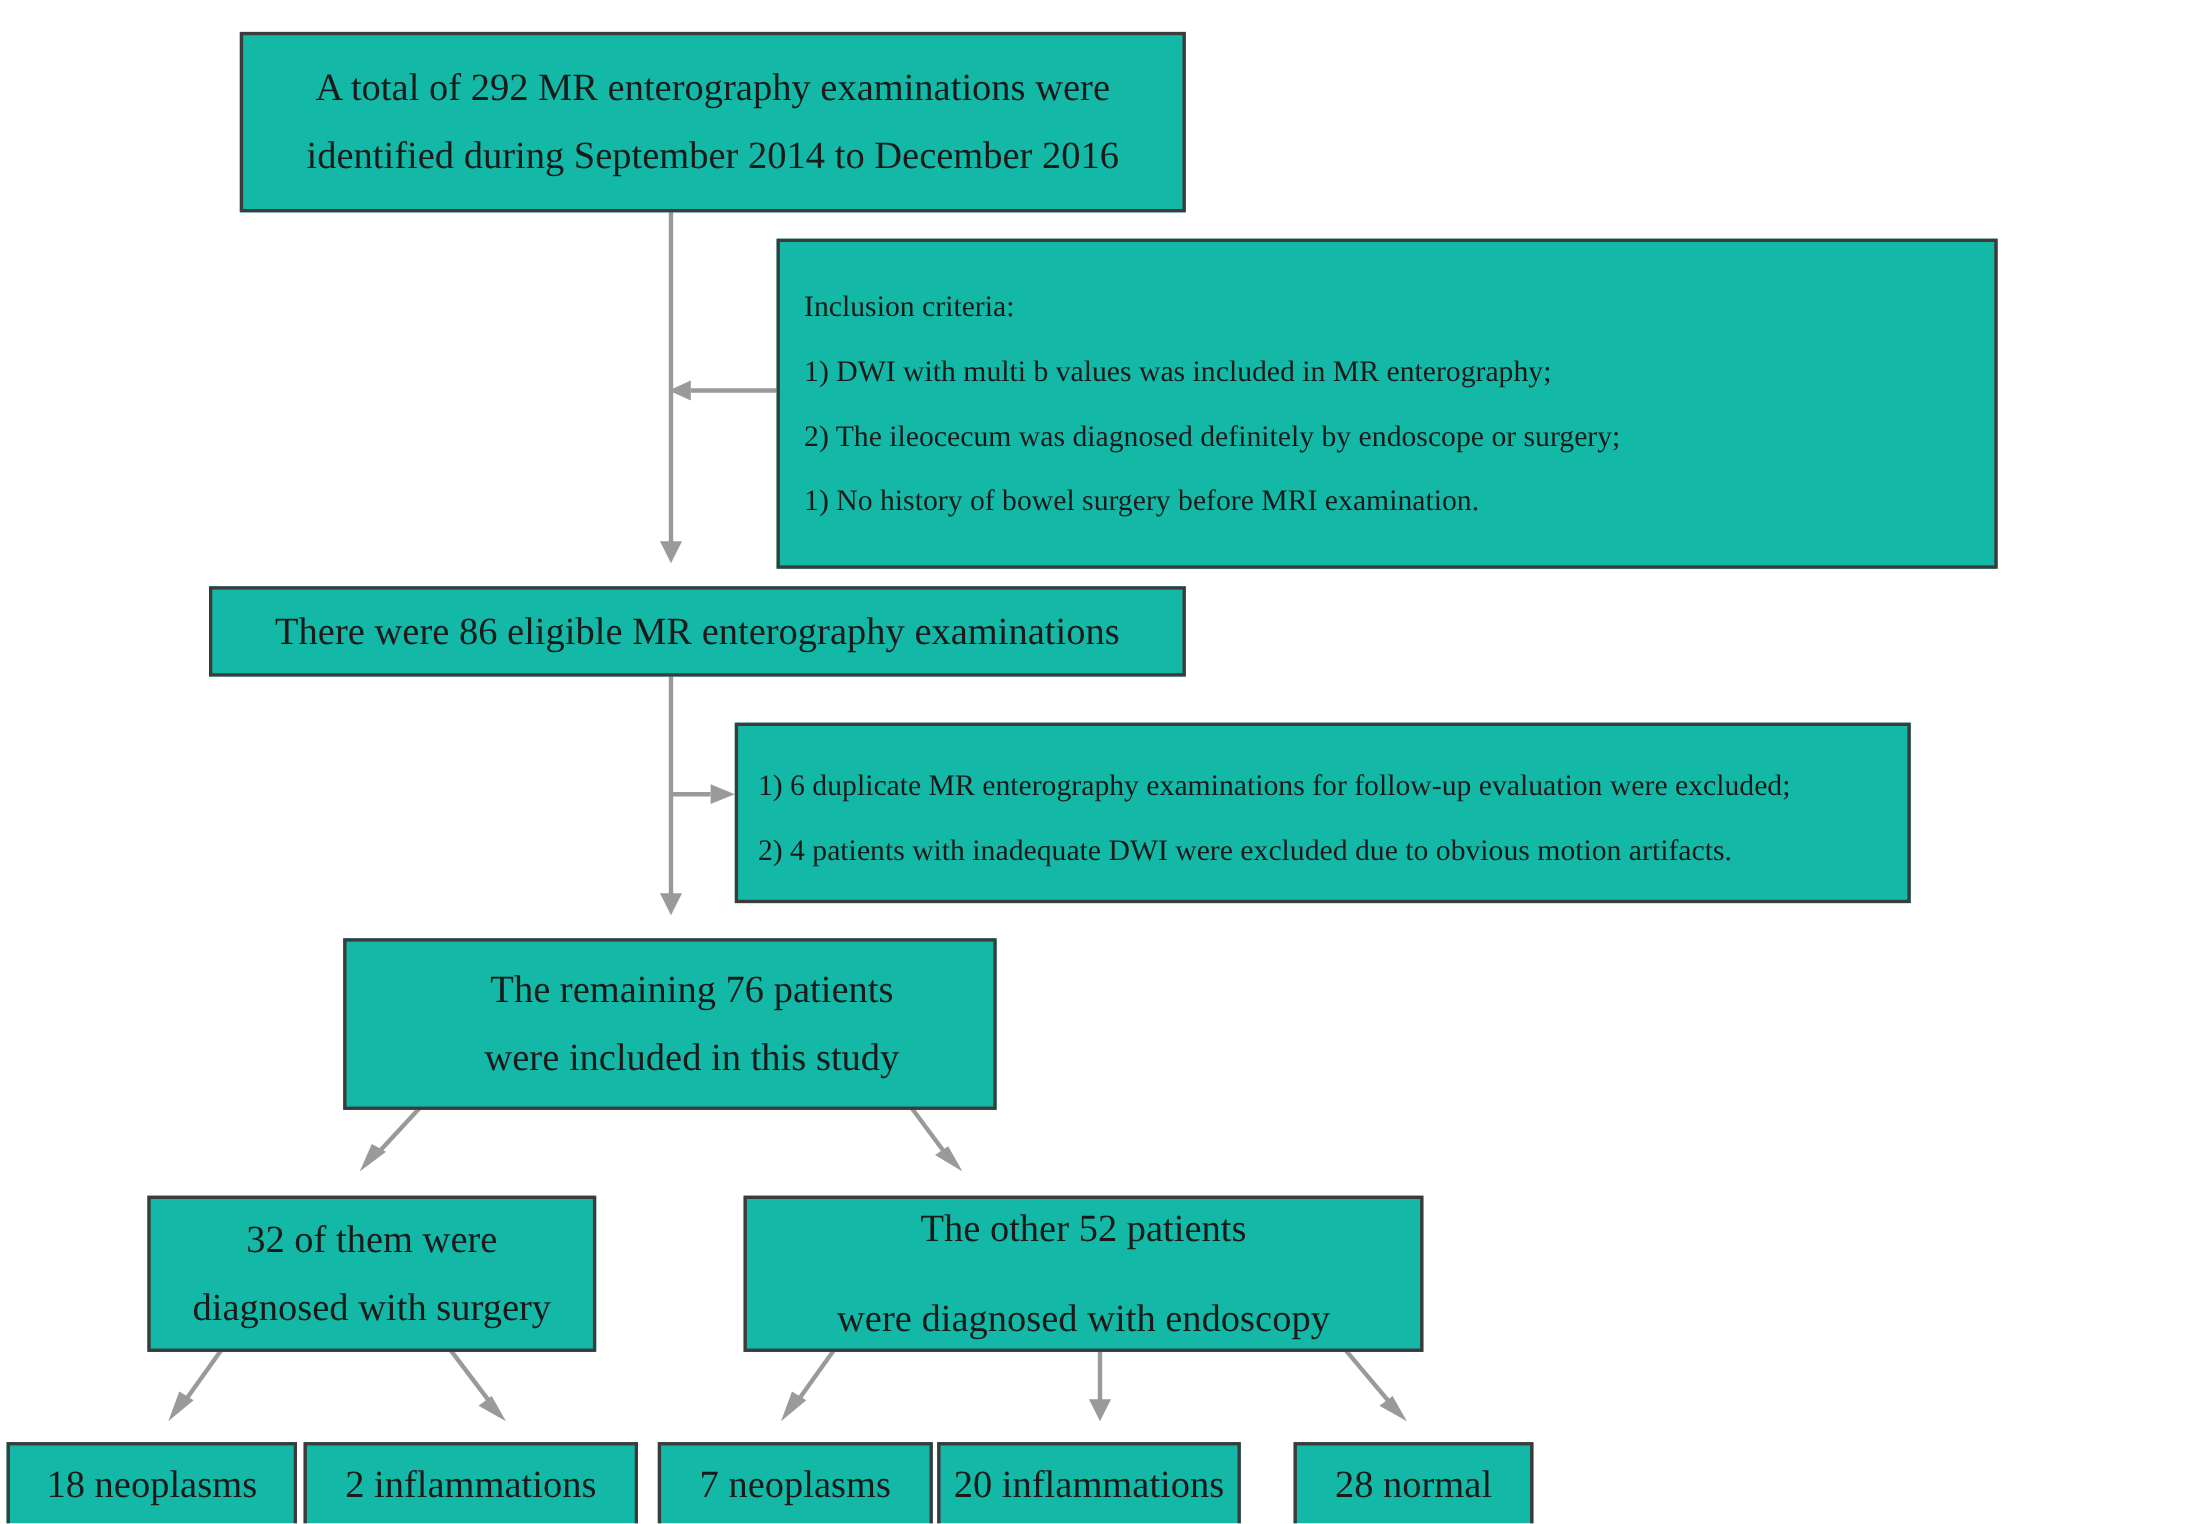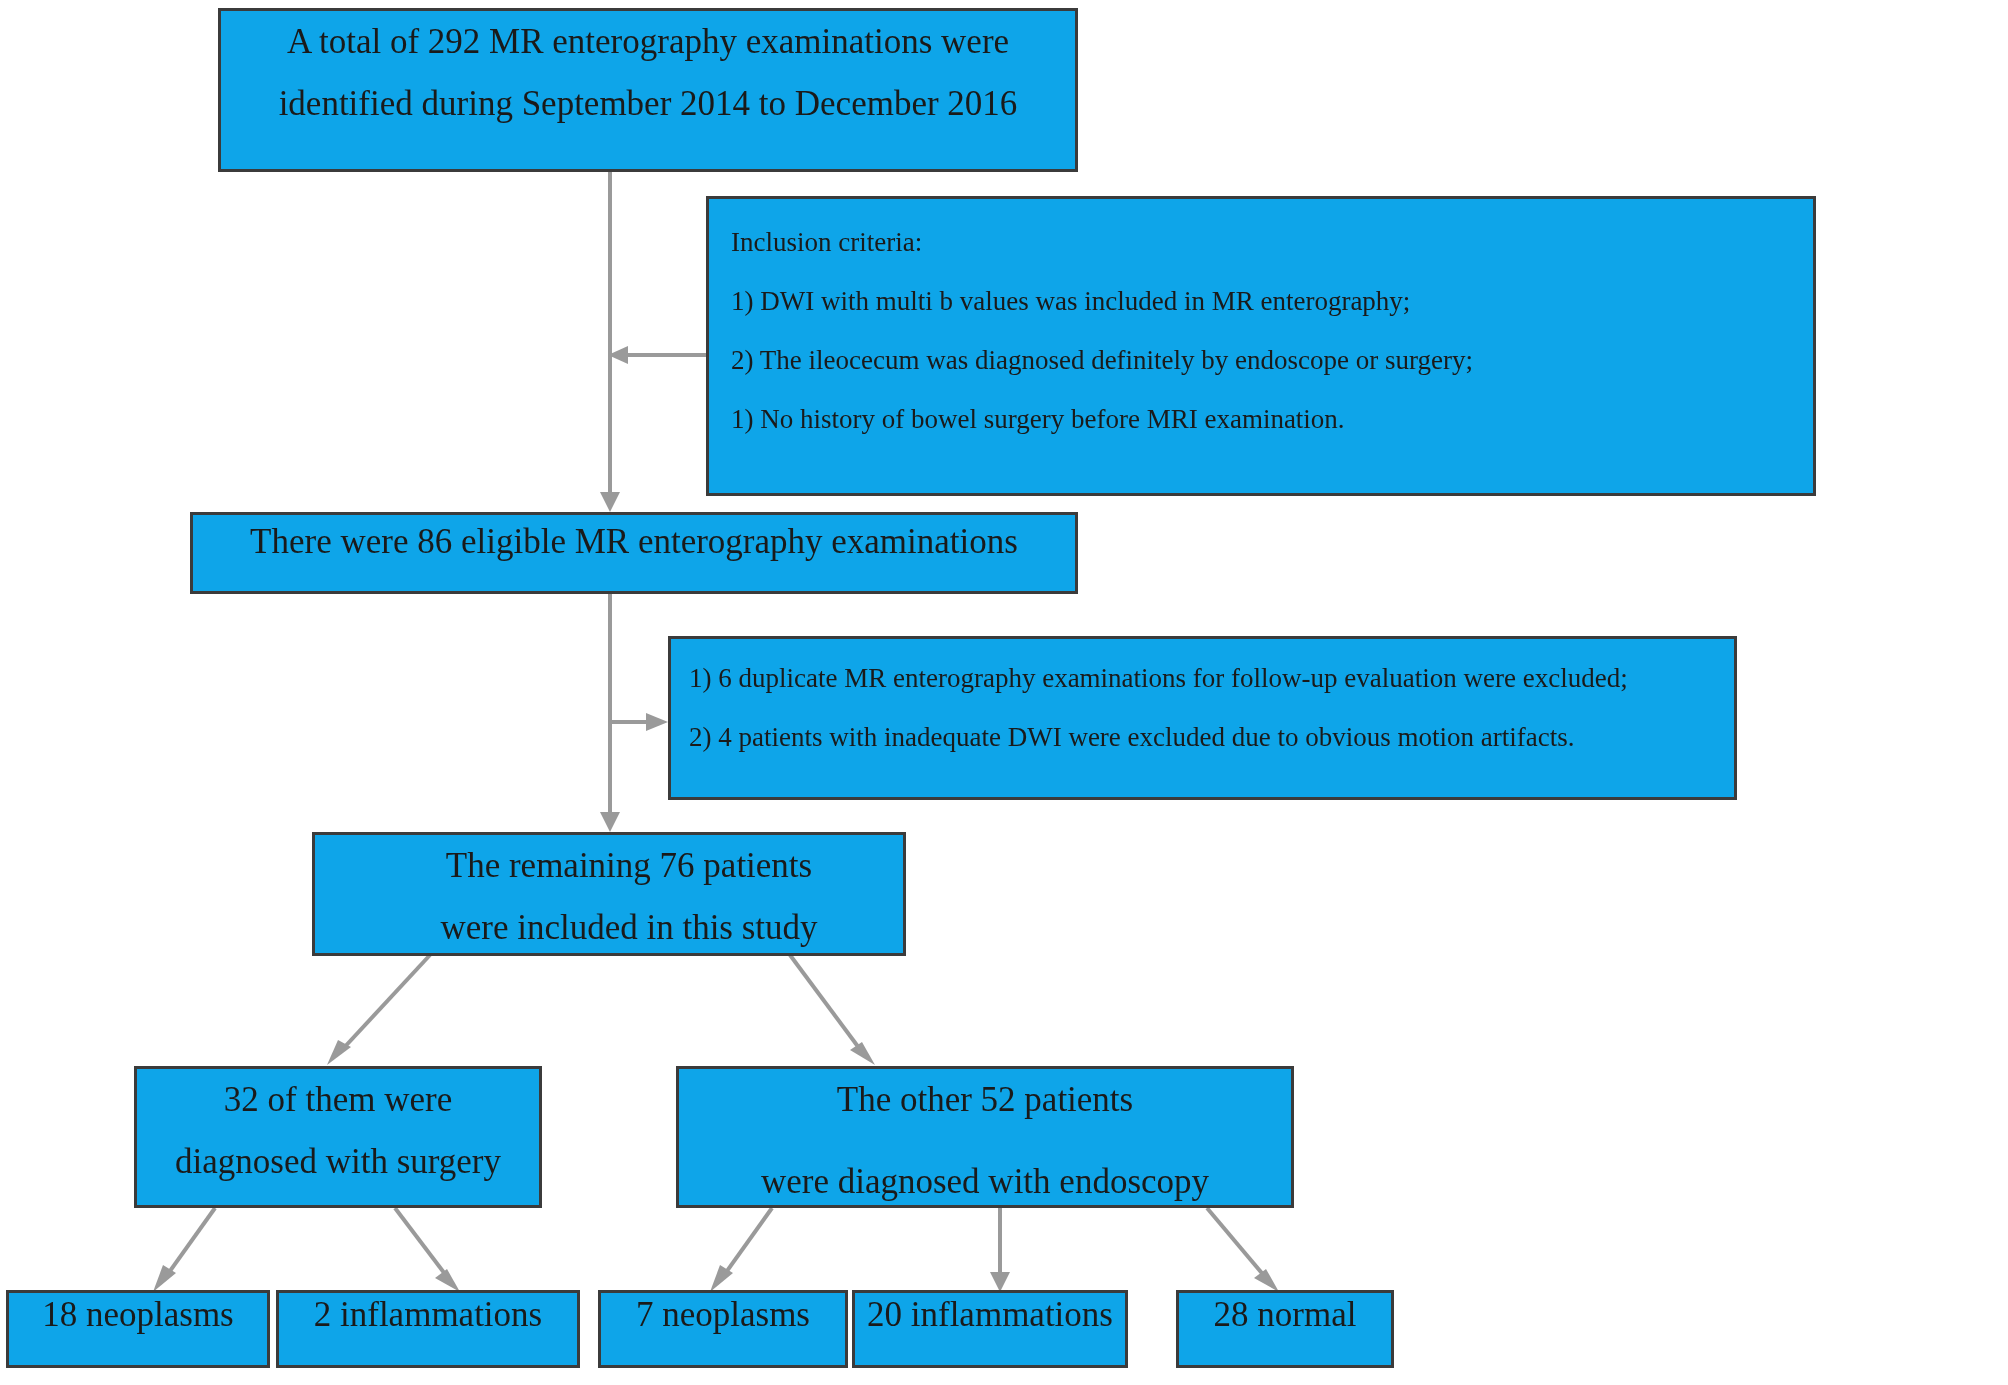--- a/index.html
+++ b/index.html
@@ -15,24 +15,26 @@
     position: relative;
     width: 2008px;
     height: 1385px;
     background: #ffffff;
     overflow: hidden;
   }
   .box {
     position: absolute;
     box-sizing: border-box;
     border: 3px solid #3b3b3b;
-    background: #0ea5e9;
+    background: #14b8a6;
     display: flex;
     flex-direction: column;
+    justify-content: center;
     z-index: 5;
+    margin-top: 21px;
   }
   .box.center { align-items: center; }
   .box .line {
     display: block;
     white-space: nowrap;
   }
   .box.center .line { text-align: center; }
   .box.left .line { text-align: left; }
 
   
@@ -134,21 +136,21 @@
 
   <div class="box center f-mid" style="left:190px; top:512px; width:888px; height:82px;">
     <span class="line">There were 86 eligible MR enterography examinations</span>
   </div>
 
   <div class="box left f-crit" style="left:668px; top:636px; width:1069px; height:164px; padding:10px 0 0 18px;">
     <span class="line">1) 6 duplicate MR enterography examinations for follow-up evaluation were excluded;</span>
     <span class="line">2) 4 patients with inadequate DWI were excluded due to obvious motion artifacts.</span>
   </div>
 
-  <div class="box center f-top" style="left:312px; top:832px; width:594px; height:124px;padding-left:40px;">
+  <div class="box center f-top" style="left:312px; top:832px; width:594px; height:156px;padding-left:40px;">
     <span class="line">The remaining 76 patients</span>
     <span class="line">were included in this study</span>
   </div>
 
   <div class="box center f-top" style="left:134px; top:1066px; width:408px; height:142px;">
     <span class="line">32 of them were</span>
     <span class="line">diagnosed with surgery</span>
   </div>
 
   <div class="box center f-top" style="left:676px; top:1066px; width:618px; height:142px;gap:20px;">

